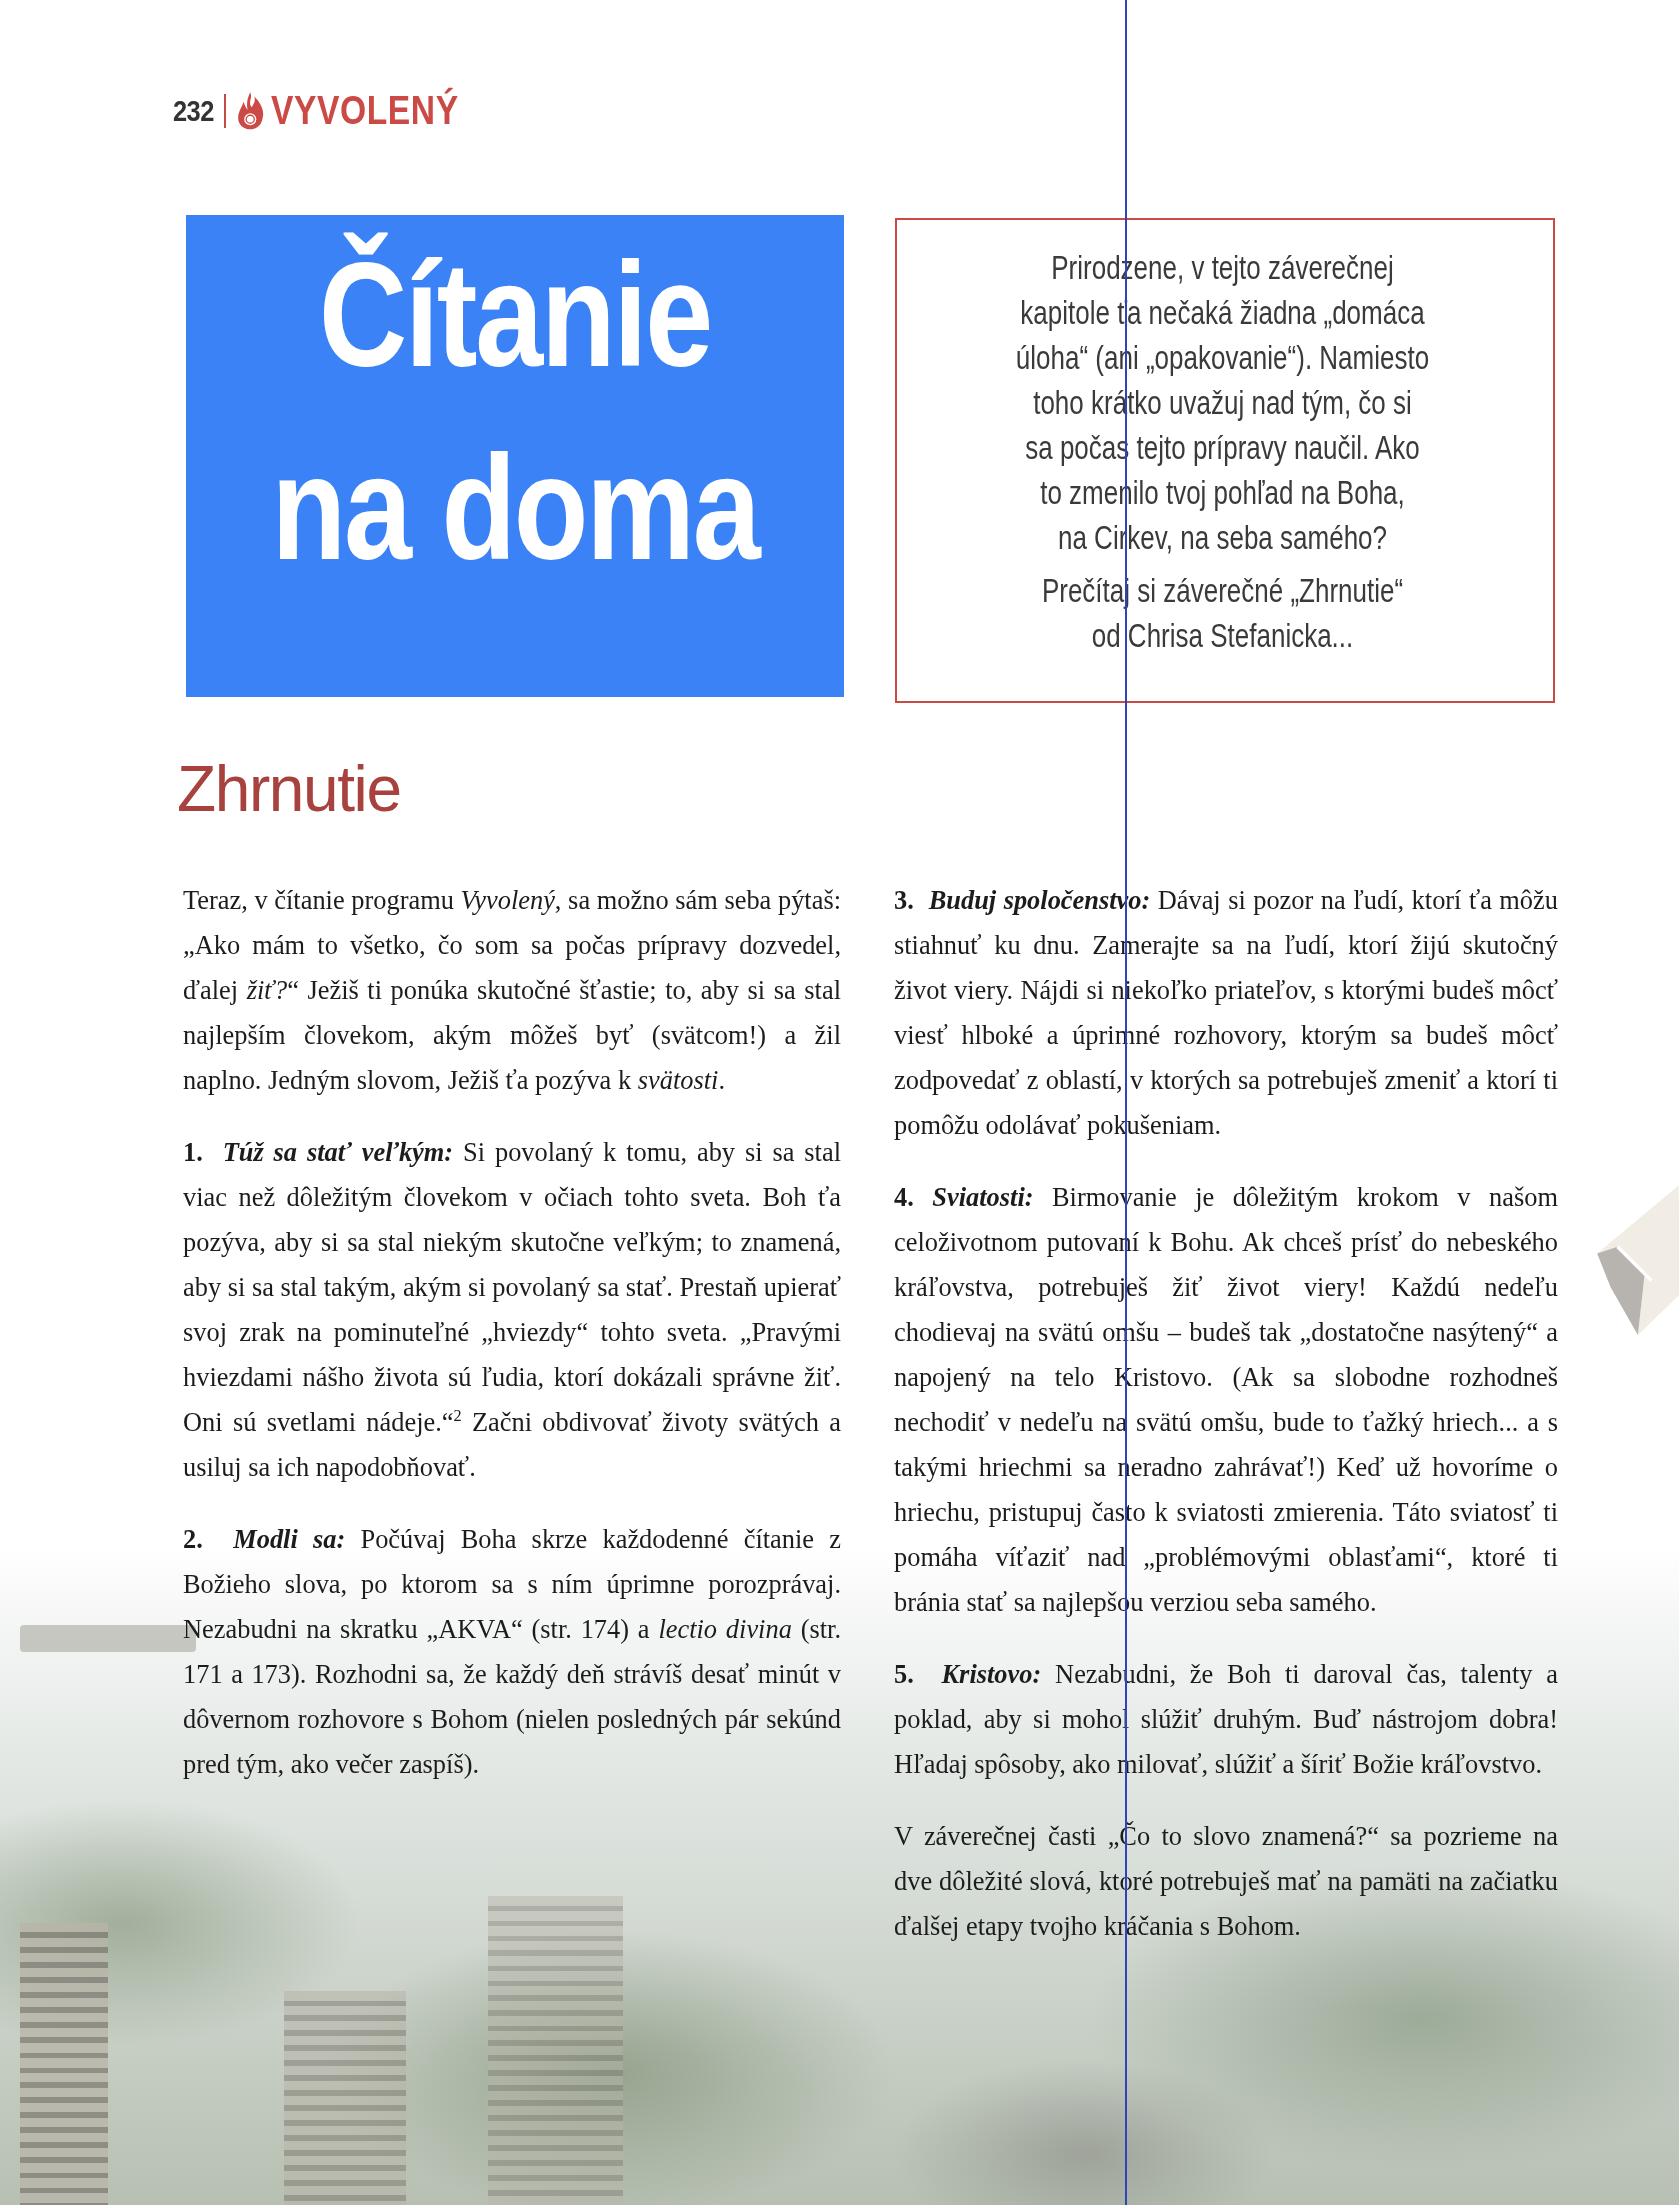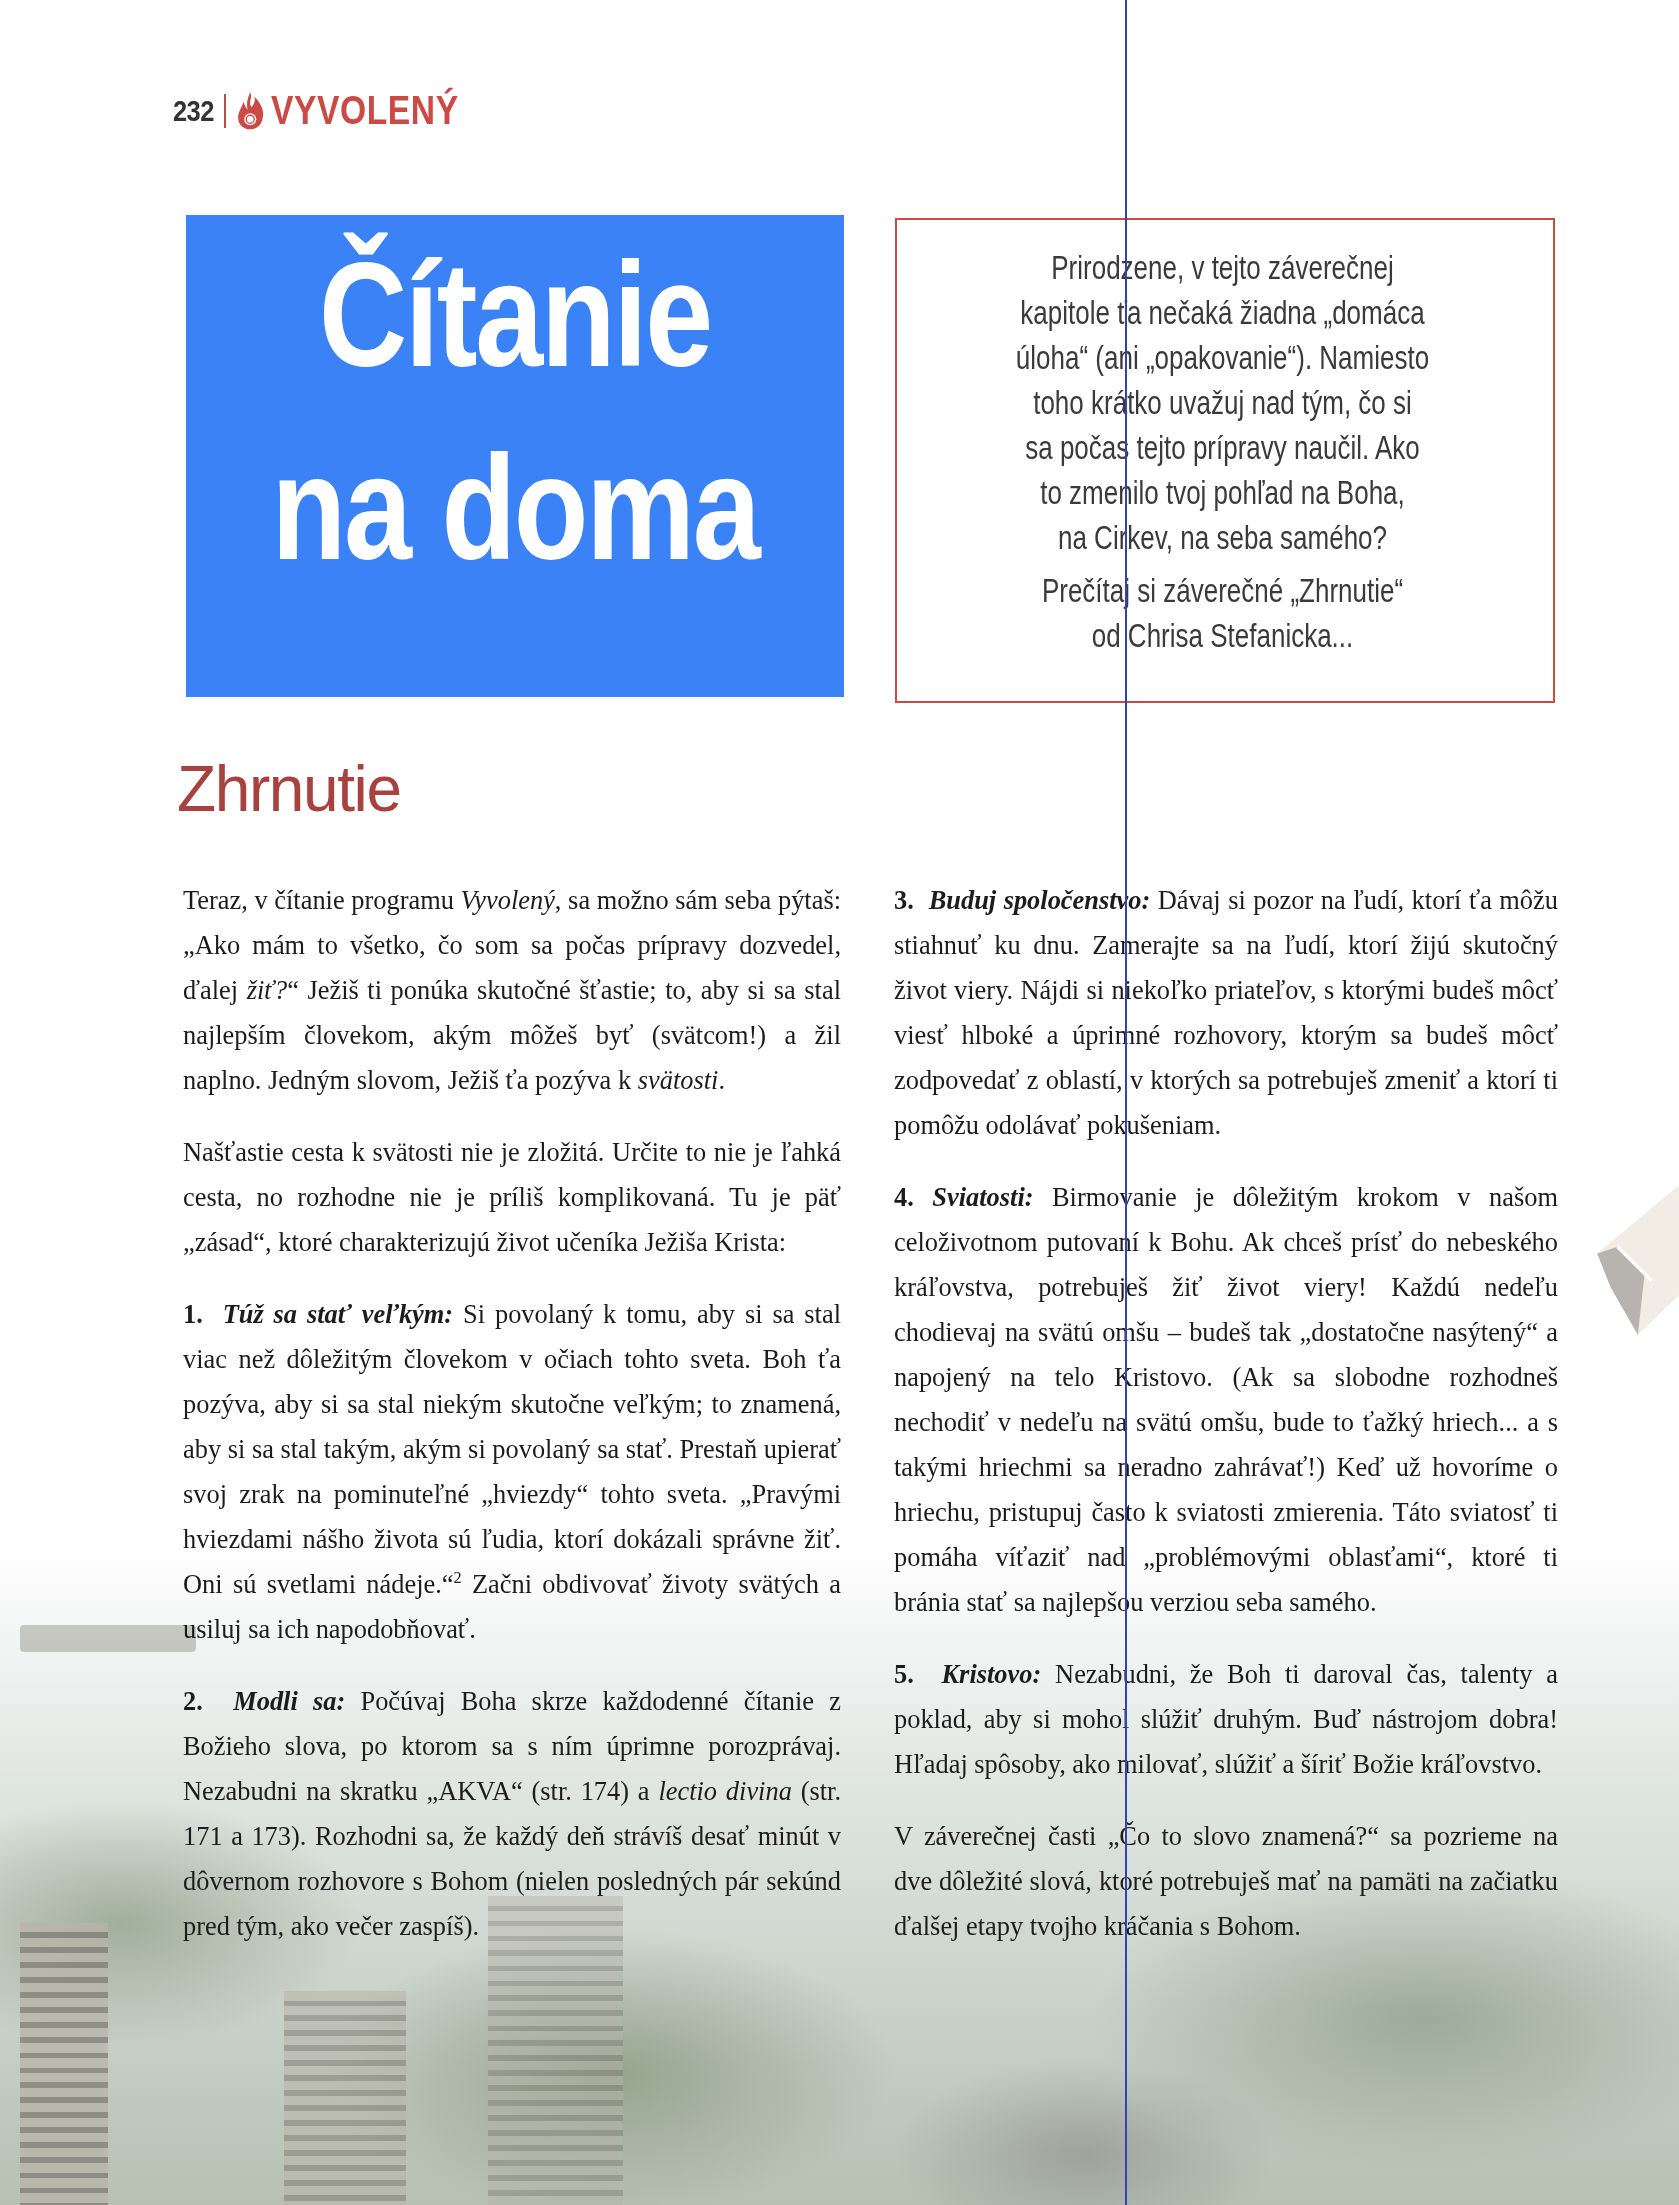--- a/index.html
+++ b/index.html
@@ -122,21 +122,20 @@
 na Cirkev, na seba samého?</p>
   <p class="intro-para-2">Prečítaj si záverečné „Zhrnutie“
 od Chrisa Stefanicka...</p>
 </div>
 
 <h2 class="section-heading">Zhrnutie</h2>
 
 <div class="col col-left">
   <p><span>Teraz, v čítanie programu </span><em>Vyvolený</em><span>, sa možno sám seba pýtaš: „Ako mám to všetko, čo som sa počas prípravy dozvedel, ďalej </span><em>žiť?</em><span>“ Ježiš ti ponúka skutočné šťastie; to, aby si sa stal najlepším človekom, akým môžeš byť (svätcom!) a žil naplno. Jedným slovom, Ježiš ťa pozýva k </span><em>svätosti</em><span>.</span></p>
 
-  <p>Našťastie cesta k svätosti nie je zložitá. Určite to nie je ľahká cesta, no rozhodne nie je príliš komplikovaná. Tu je päť „zásad“, ktoré charakterizujú život učeníka Ježiša Krista:</p>
 
   <p><span class="num">1.</span>&nbsp; <span class="lbl">Túž sa stať veľkým:</span><span> Si povolaný k tomu, aby si sa stal viac než dôležitým človekom v očiach tohto sveta. Boh ťa pozýva, aby si sa stal niekým skutočne veľkým; to znamená, aby si sa stal takým, akým si povolaný sa stať. Prestaň upierať svoj zrak na pominuteľné „hviezdy“ tohto sveta. „Pravými hviezdami nášho života sú ľudia, ktorí dokázali správne žiť. Oni sú svetlami nádeje.“</span><sup>2</sup><span> Začni obdivovať životy svätých a usiluj sa ich napodobňovať.</span></p>
 
   <p><span class="num">2.</span>&nbsp; <span class="lbl">Modli sa:</span><span> Počúvaj Boha skrze každodenné čítanie z Božieho slova, po ktorom sa s ním úprimne porozprávaj. Nezabudni na skratku „AKVA“ (str. 174) a </span><em>lectio divina</em><span> (str. 171 a 173). Rozhodni sa, že každý deň strávíš desať minút v dôvernom rozhovore s Bohom (nielen posledných pár sekúnd pred tým, ako večer zaspíš).</span></p>
 </div>
 
 <div class="col col-right">
   <p><span class="num">3.</span>&nbsp; <span class="lbl">Buduj spoločenstvo:</span><span> Dávaj si pozor na ľudí, ktorí ťa môžu stiahnuť ku dnu. Zamerajte sa na ľudí, ktorí žijú skutočný život viery. Nájdi si niekoľko priateľov, s ktorými budeš môcť viesť hlboké a úprimné rozhovory, ktorým sa budeš môcť zodpovedať z oblastí, v ktorých sa potrebuješ zmeniť a ktorí ti pomôžu odolávať pokušeniam.</span></p>
 
   <p><span class="num">4.</span> <span class="lbl">Sviatosti:</span><span> Birmovanie je dôležitým krokom v našom celoživotnom putovaní k Bohu. Ak chceš prísť do nebeského kráľovstva, potrebuješ žiť život viery! Každú nedeľu chodievaj na svätú omšu – budeš tak „dostatočne nasýtený“ a napojený na telo Kristovo. (Ak sa slobodne rozhodneš nechodiť v nedeľu na svätú omšu, bude to ťažký hriech... a s takými hriechmi sa neradno zahrávať!) Keď už hovoríme o hriechu, pristupuj často k sviatosti zmierenia. Táto sviatosť ti pomáha víťaziť nad „problémovými oblasťami“, ktoré ti bránia stať sa najlepšou verziou seba samého.</span></p>

